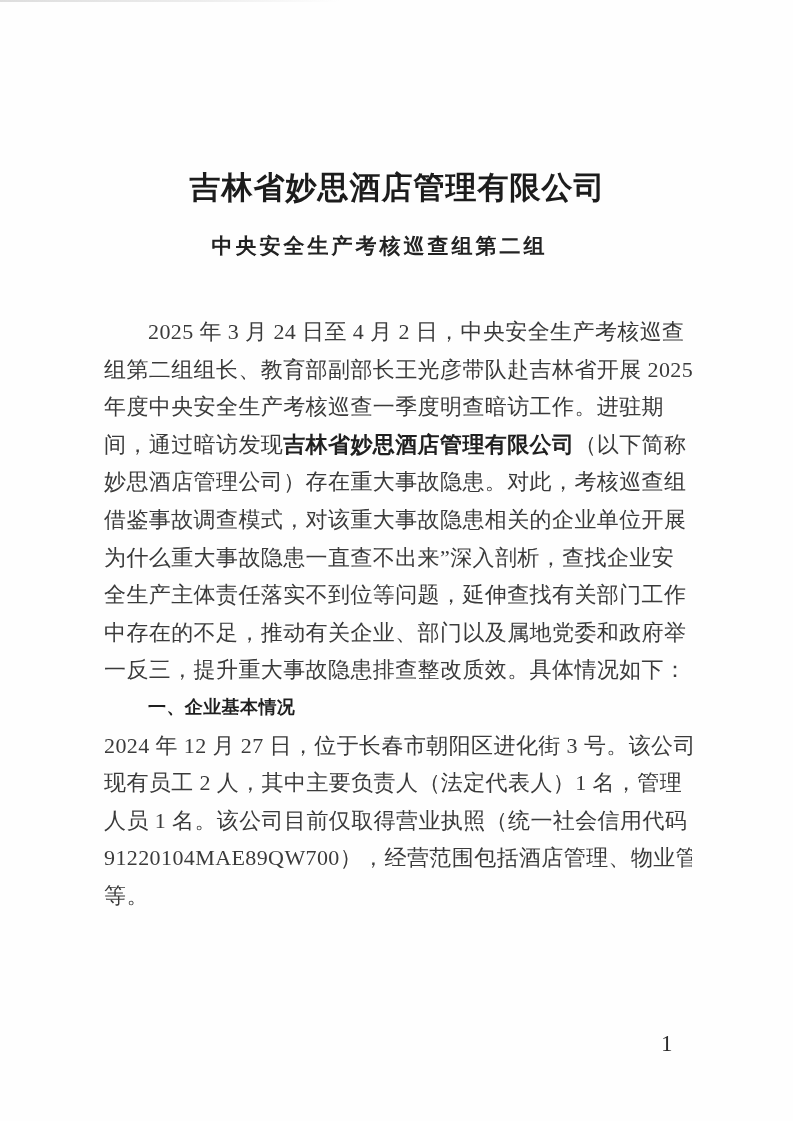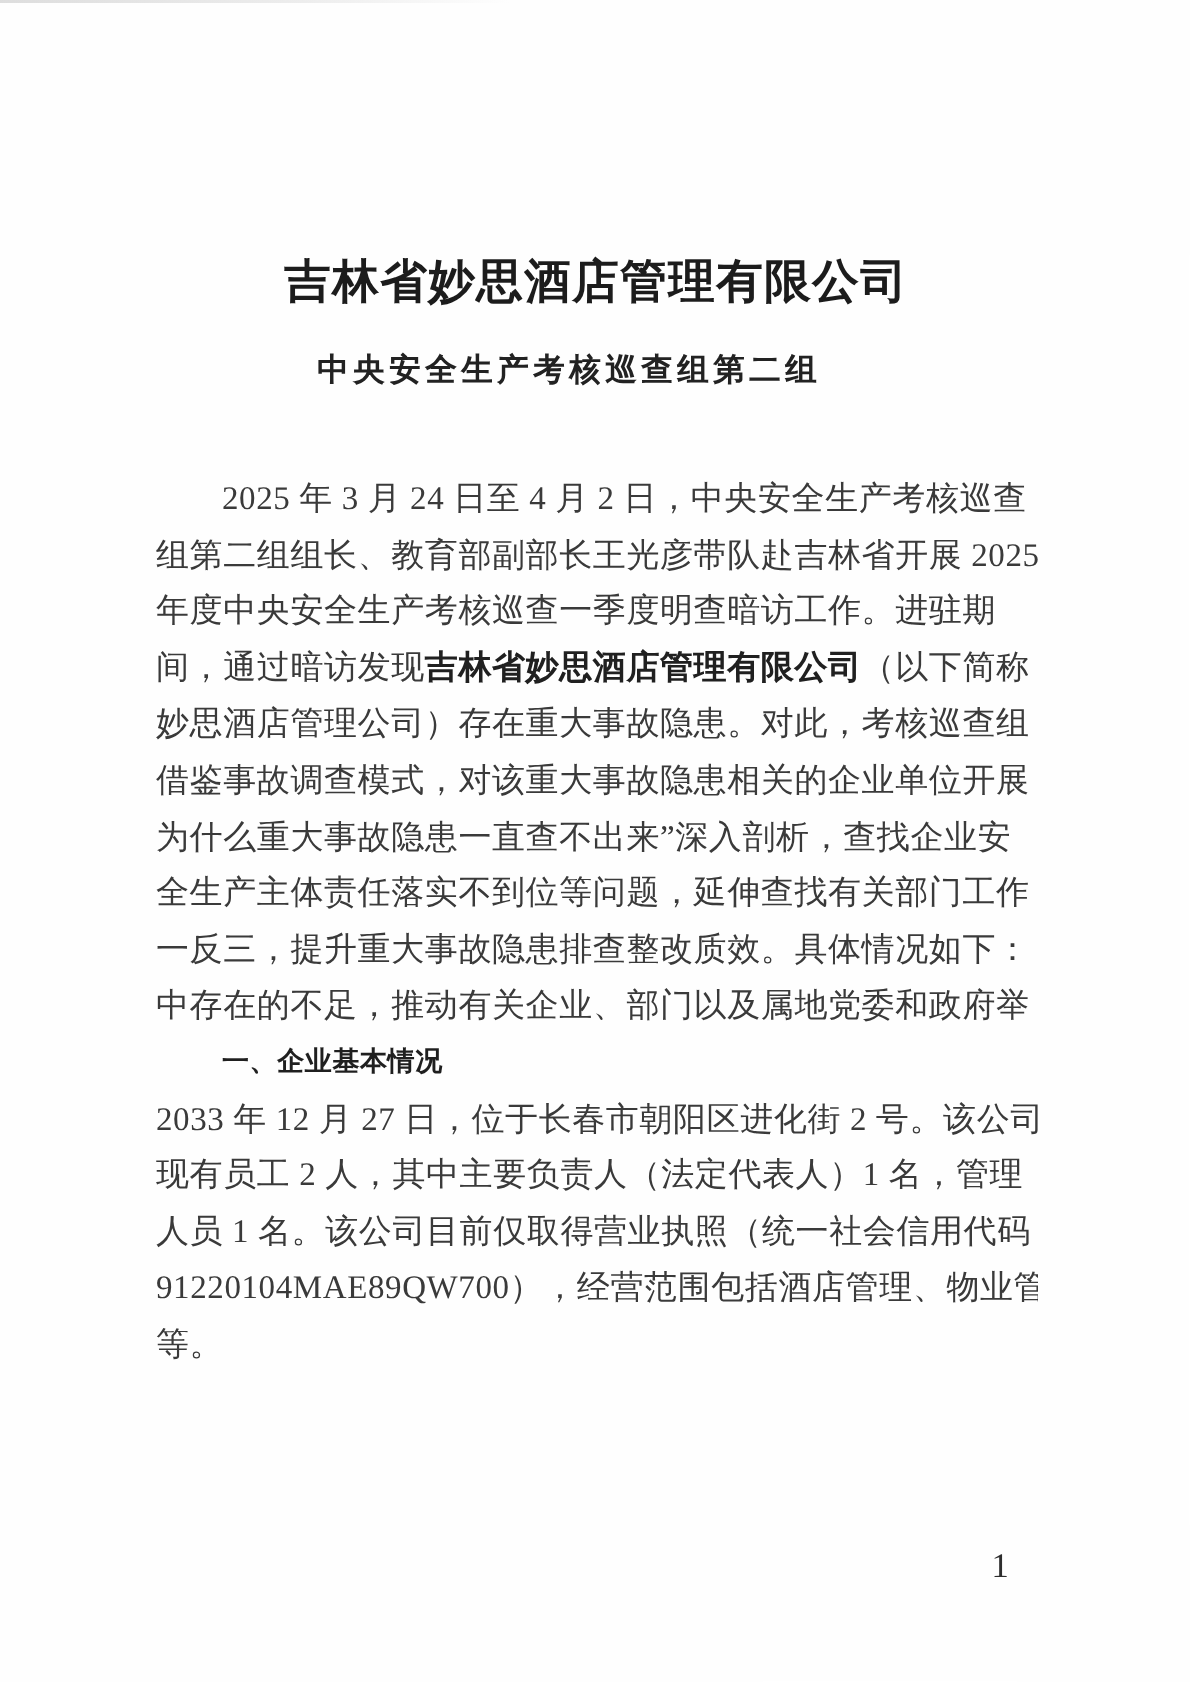--- a/index.html
+++ b/index.html
@@ -108,24 +108,24 @@
 
   <div class="document-body">
       <div class="body-line indent"><span>2025 年 3 月 24 日至 4 月 2 日，中央安全生产考核巡查</span></div>
       <div class="body-line"><span>组第二组组长、教育部副部长王光彦带队赴吉林省开展 2025</span></div>
       <div class="body-line"><span>年度中央安全生产考核巡查一季度明查暗访工作。进驻期</span></div>
       <div class="body-line"><span>间，通过暗访发现</span><span class="bold-seg">吉林省妙思酒店管理有限公司</span><span>（以下简称</span></div>
       <div class="body-line"><span>妙思酒店管理公司）存在重大事故隐患。对此，考核巡查组</span></div>
       <div class="body-line"><span>借鉴事故调查模式，对该重大事故隐患相关的企业单位开展</span></div>
       <div class="body-line"><span>为什么重大事故隐患一直查不出来”深入剖析，查找企业安</span></div>
       <div class="body-line"><span>全生产主体责任落实不到位等问题，延伸查找有关部门工作</span></div>
+      <div class="body-line"><span>中存在的不足，推动有关企业、部门以及属地党委和政府举</span></div>
       <div class="body-line"><span>一反三，提升重大事故隐患排查整改质效。具体情况如下：</span></div>
-      <div class="body-line"><span>中存在的不足，推动有关企业、部门以及属地党委和政府举</span></div>
       <div class="heading-line">一、企业基本情况</div>
-      <div class="body-line"><span>2033 年 12 月 27 日，位于长春市朝阳区进化街 2 号。该公司</span></div>
+      <div class="body-line"><span>2024 年 12 月 27 日，位于长春市朝阳区进化街 3 号。该公司</span></div>
       <div class="body-line"><span>现有员工 2 人，其中主要负责人（法定代表人）1 名，管理</span></div>
       <div class="body-line"><span>人员 1 名。该公司目前仅取得营业执照（统一社会信用代码</span></div>
       <div class="body-line"><span>91220104MAE89QW700），经营范围包括酒店管理、物业管理</span></div>
       <div class="body-line"><span>等。</span></div>
     </div>
 
   <div class="page-number">1</div>
 
 </div>
 

